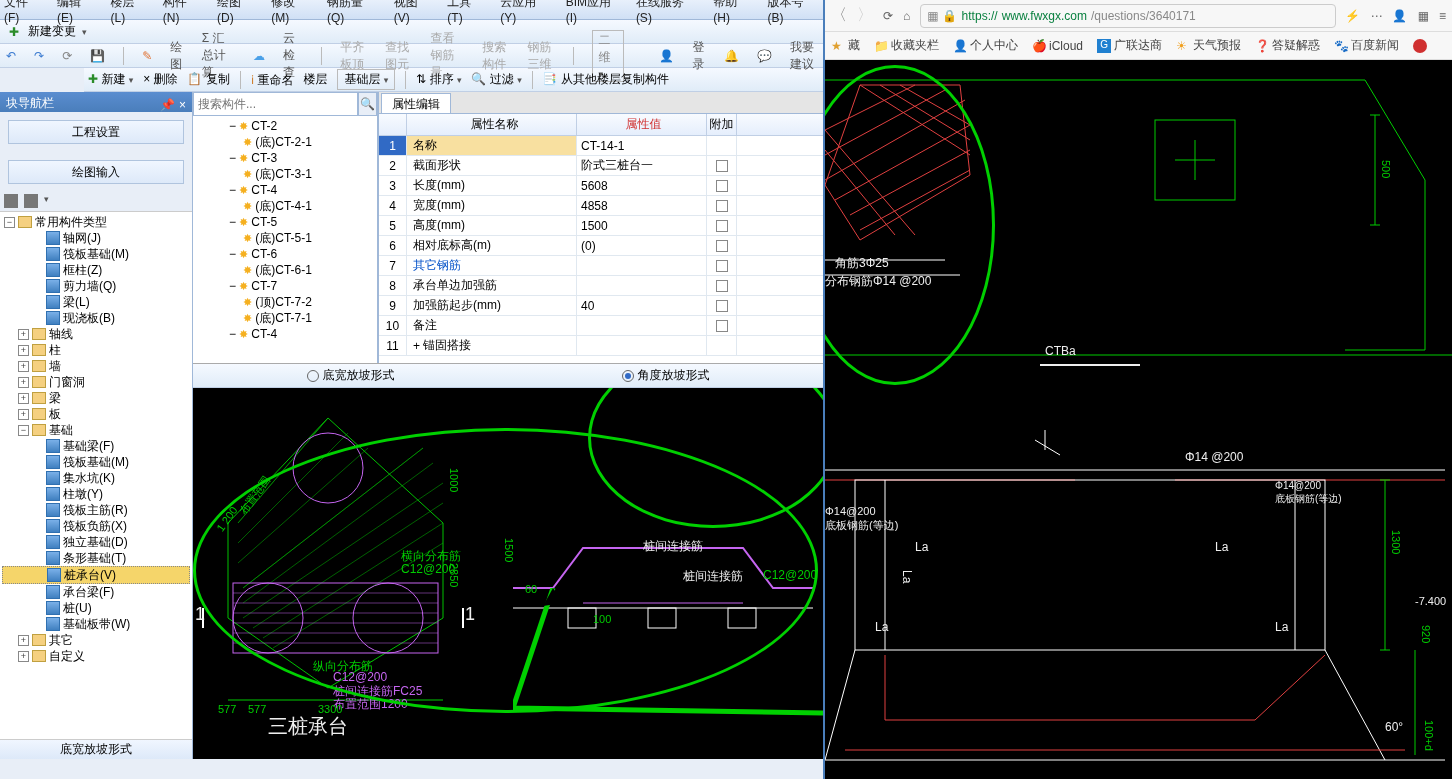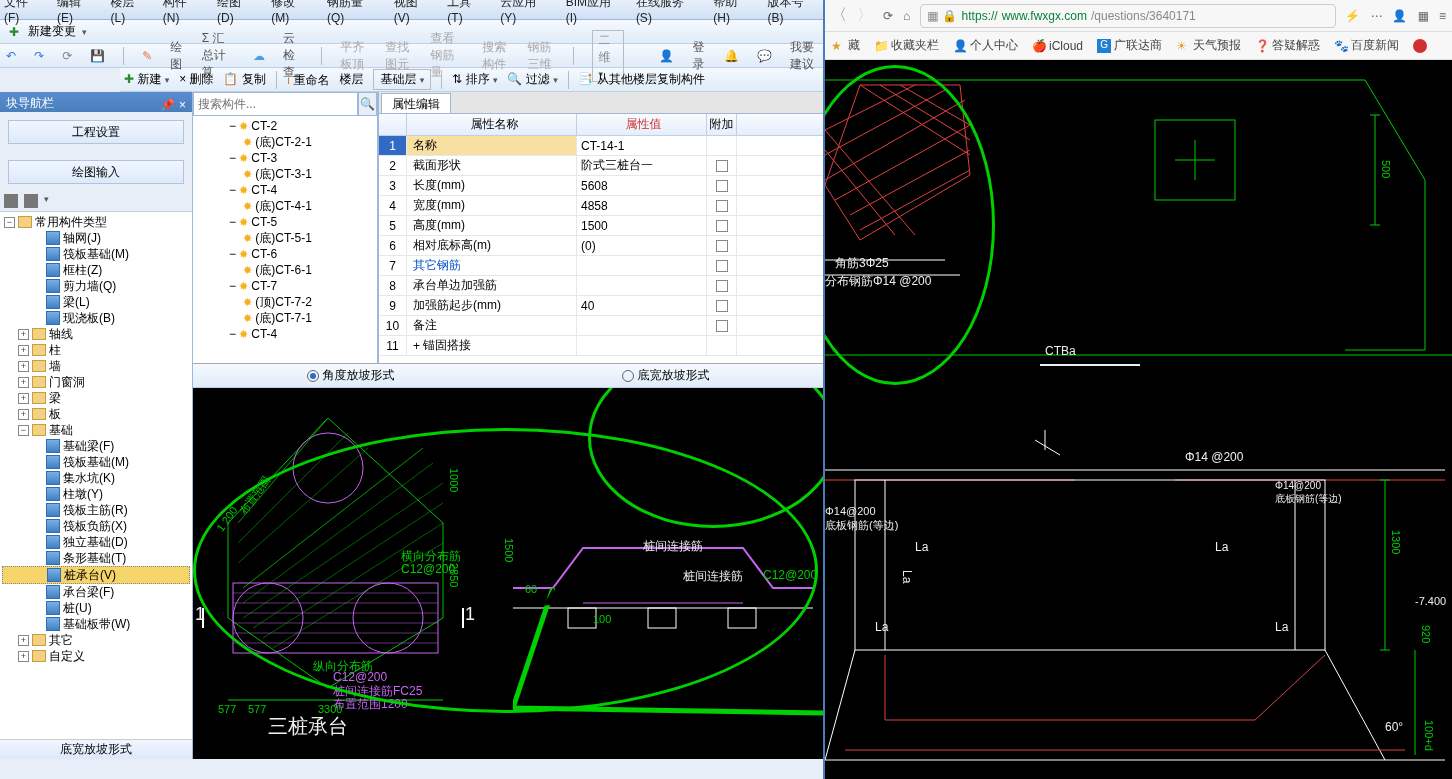--- a/index.html
+++ b/index.html
@@ -135,21 +135,21 @@
     <span style="border-left:1px solid #bbb;height:18px"></span>
     <span style="border:1px solid #bbb;padding:1px 6px;color:#888"><span>二维</span> <span class="dd-arrow">▾</span></span>
     <span style="flex:1"></span>
     <span class="icon16" style="color:#e0a030">👤</span>
     <span>登录</span>
     <span class="icon16" style="color:#5a8dd0">🔔</span>
     <span class="icon16" style="color:#5a8dd0">💬</span>
     <span>我要建议</span>
   </div>
 
-  <div class="comp-toolbar toolbar3" style="margin-left:120px">
+  <div class="comp-toolbar toolbar3" style="margin-left:84px">
     <span><span style="color:#2a8c2a">✚</span> <span>新建</span> <span class="dd-arrow">▾</span></span>
     <span>× 删除</span>
     <span><span style="color:#3a7ad0">📋</span> <span>复制</span></span>
     <span style="border-left:1px solid #bbb;height:18px"></span>
     <span><span style="color:#d08030">ℹ</span> <span>重命名</span></span>
     <span>楼层</span>
     <span style="border:1px solid #bbb;padding:1px 6px"><span>基础层</span> <span class="dd-arrow">▾</span></span>
     <span style="border-left:1px solid #bbb;height:18px"></span>
     <span>⇅ <span>排序</span> <span class="dd-arrow">▾</span></span>
     <span>🔍 <span>过滤</span> <span class="dd-arrow">▾</span></span>
@@ -487,26 +487,26 @@
                   <div class="c2"></div>
                   <div class="c3"></div>
                 </div>
               </div>
           </div>
         </div>
       </div>
 
       <div class="radiobar">
         <label>
+            <span class="radio"></span>
+            <span>底宽放坡形式</span>
+          </label>
+        <label>
             <span class="radio on"></span>
             <span>角度放坡形式</span>
-          </label>
-        <label>
-            <span class="radio"></span>
-            <span>底宽放坡形式</span>
           </label>
       </div>
 
       <div class="canvas1">
         <svg width="630" height="340" style="position:absolute;left:0;top:0">
 
           <polygon points="135,30 250,135 250,230 135,300 35,230 35,135" fill="none" stroke="#00c000" stroke-width="1"></polygon>
 
           <g stroke="#00c000" stroke-width="0.5">
             <line x1="50" y1="200" x2="230" y2="60"></line>

